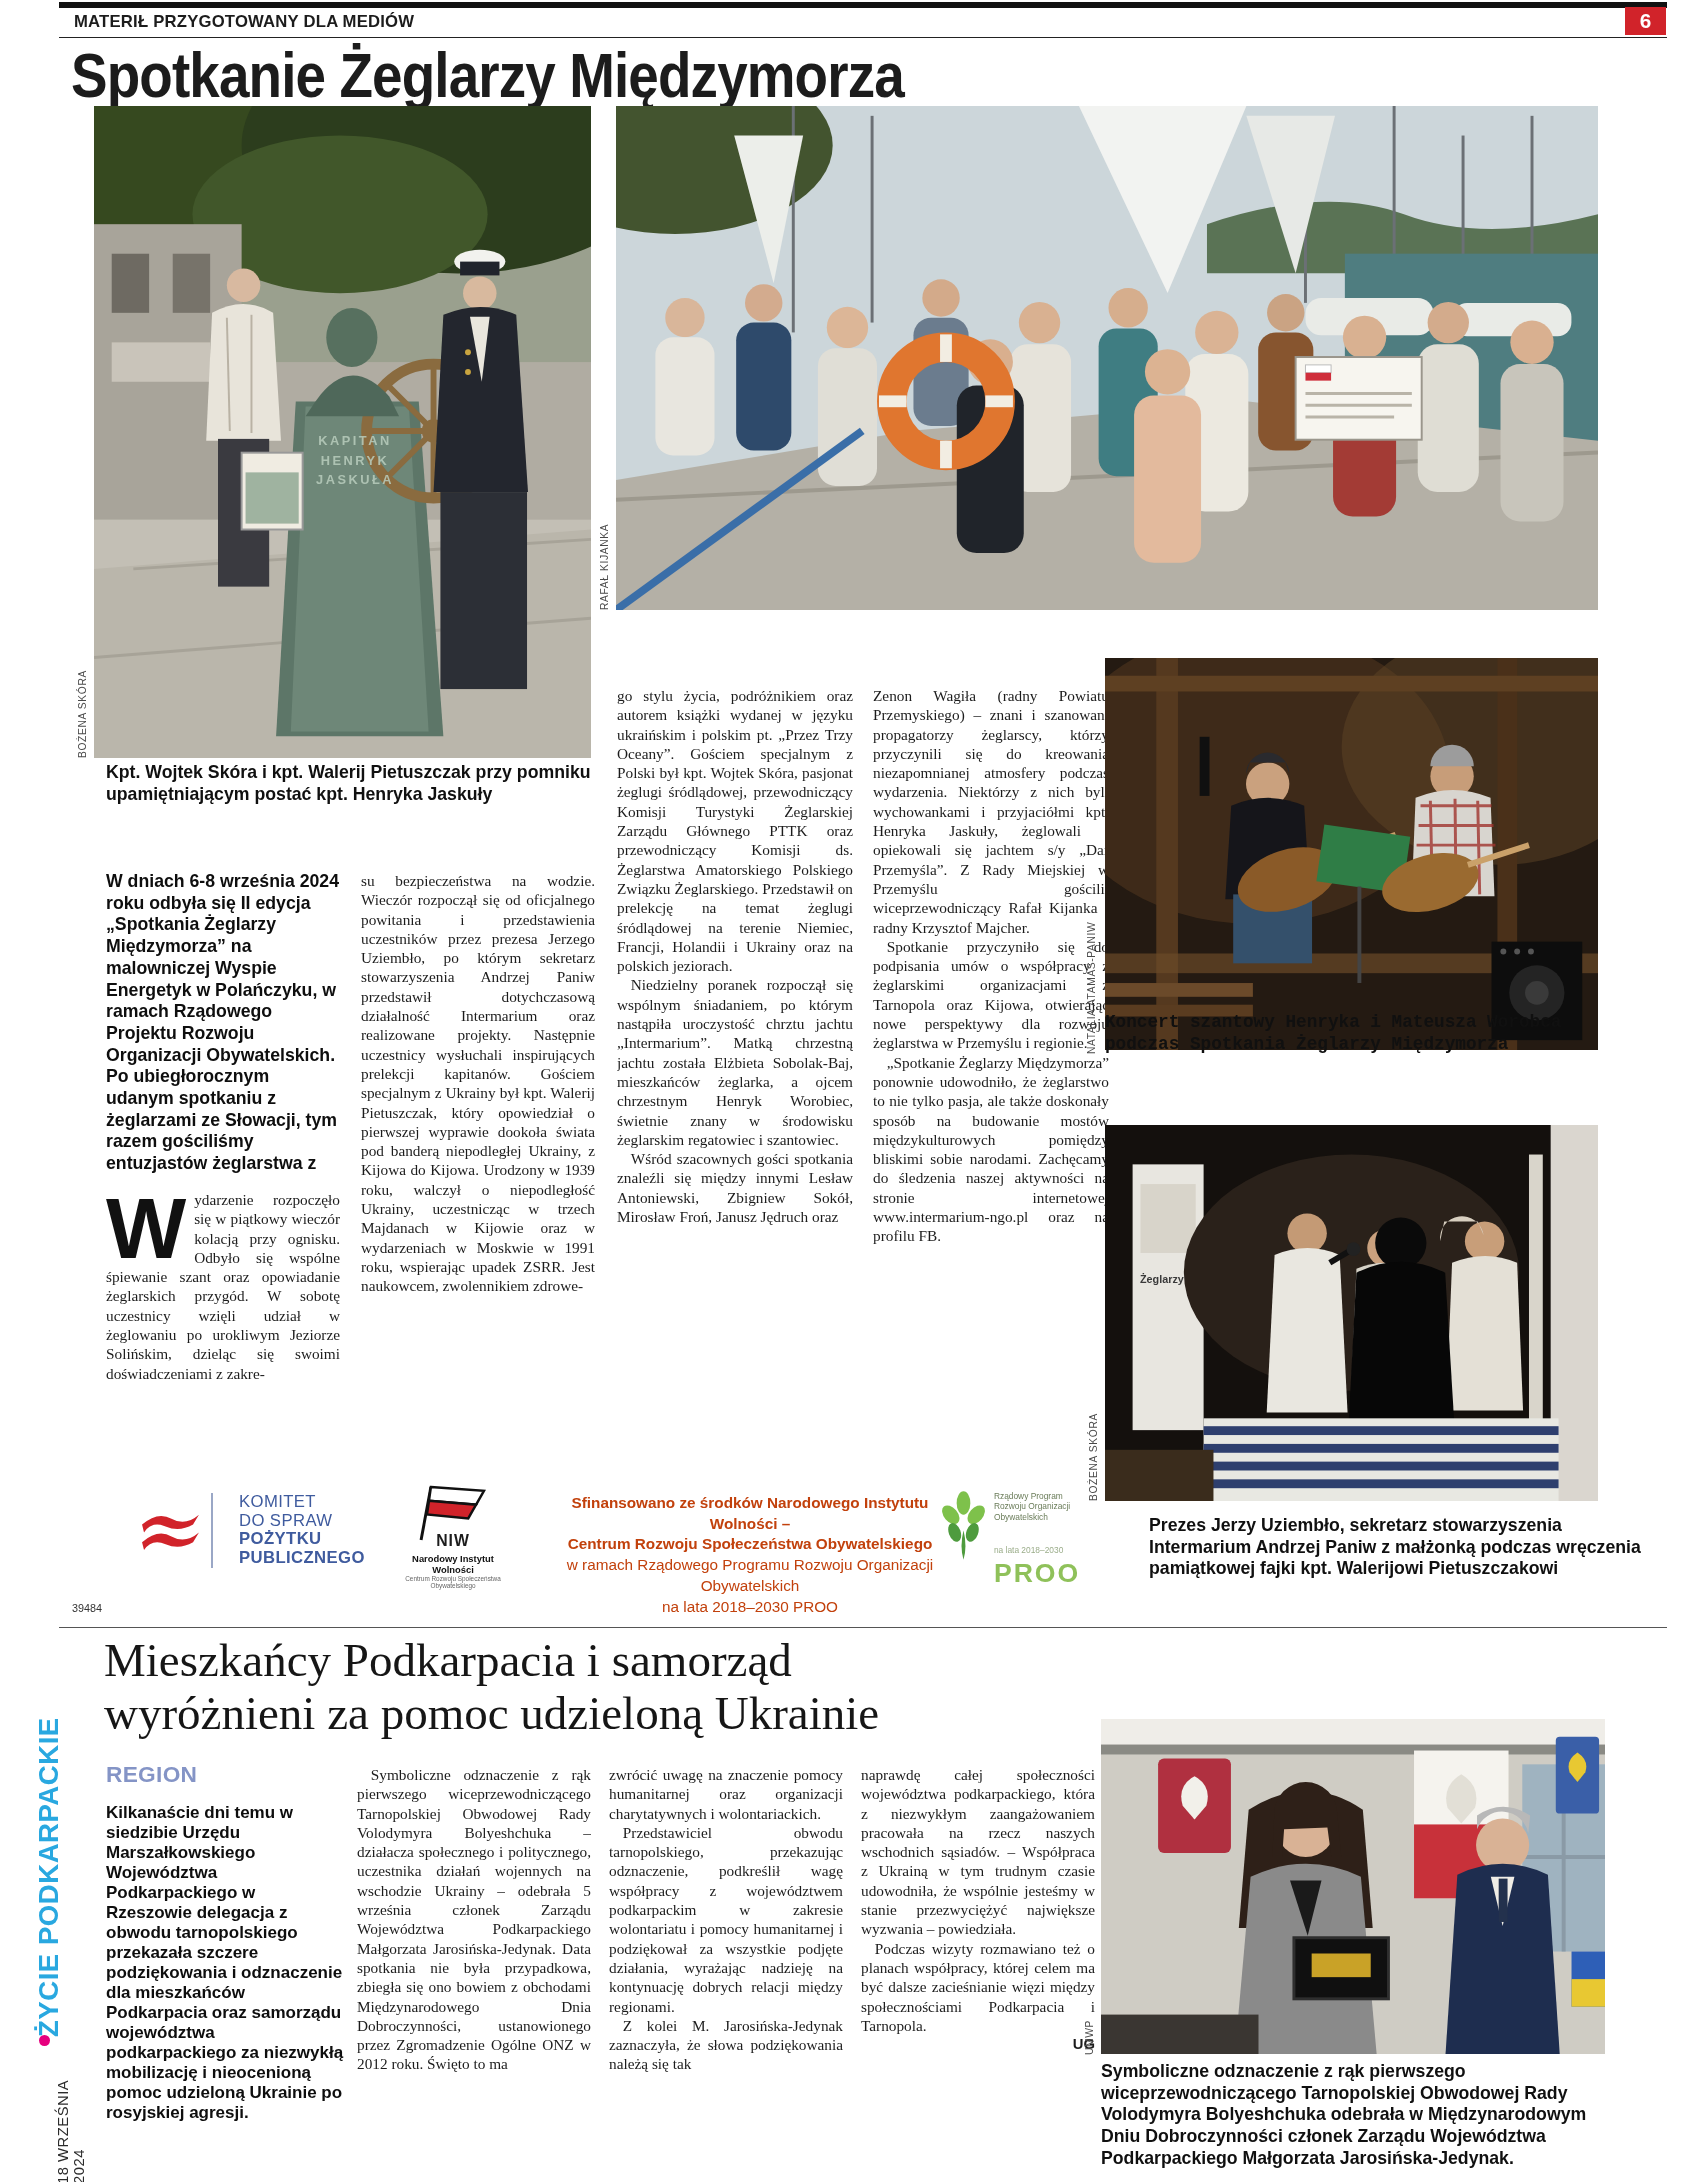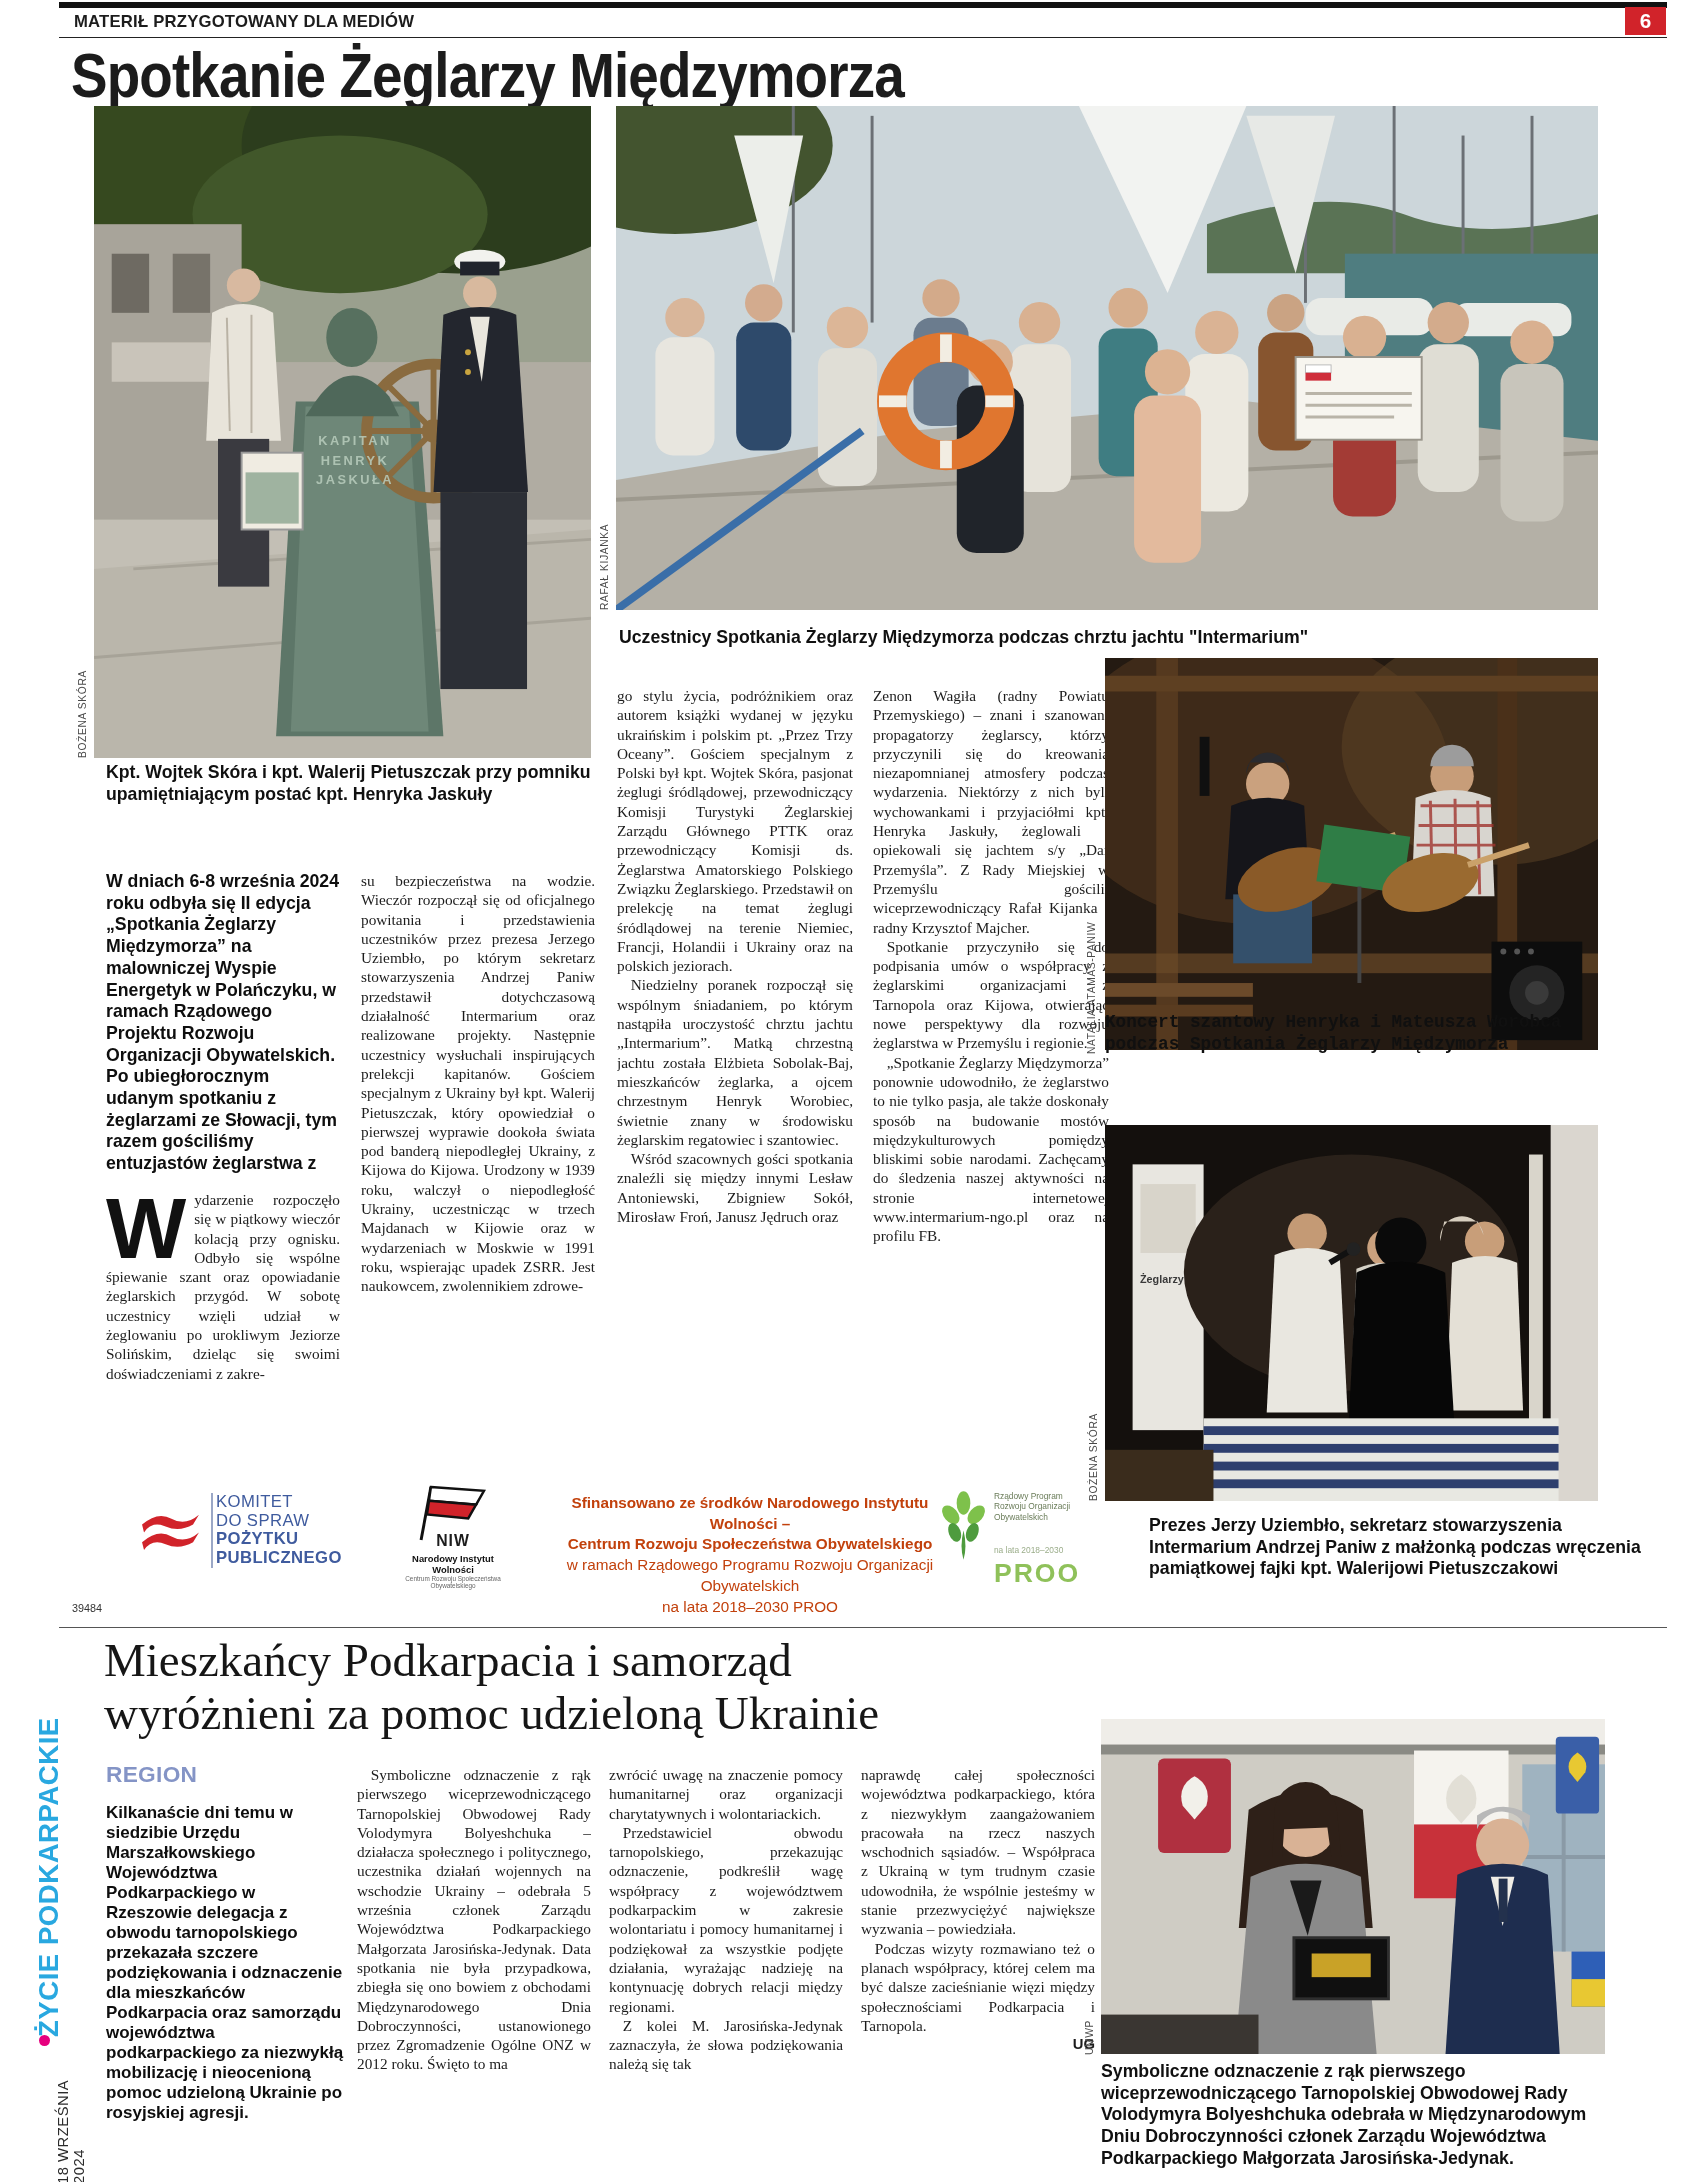--- a/index.html
+++ b/index.html
@@ -24,21 +24,21 @@
   
   .serif{font-family:"Liberation Serif","DejaVu Serif",serif;font-size:15.3px;line-height:19.3px;
          text-align:justify;overflow:hidden;}
   .serif p{margin:0;}
   .serif p + p{text-indent:13.8px;}
   .lede{font-weight:bold;font-size:17.7px;line-height:21.7px;color:#0e0e0e;overflow:hidden;}
   .dropcap{float:left;font-family:"Liberation Sans",sans-serif;font-weight:bold;
            font-size:85px;line-height:69px;padding:3.9px 7.9px 0 0;color:#111;}
   
   .fund-komitet{font-weight:bold;line-height:18.7px;font-size:16.7px;color:#3f5b9e;letter-spacing:0.4px;
-                border-left:2px solid #9aa7c6;padding-left:3px;}
+                border-left:2px solid #9aa7c6;padding-left:26px;}
   .fund-komitet .r1{font-weight:normal;}
   .niw-name{font-weight:bold;font-size:9.4px;color:#111;margin-top:3px;}
   .niw-sub{font-size:6.4px;color:#666;}
   .fund-center{text-align:center;font-size:15.3px;line-height:20.7px;color:#c2410c;width:424px;}
   .fund-center .b{font-weight:bold;}
   .proo-lines{font-size:8.4px;line-height:10.3px;color:#6b7d5a;}
   .proo-big{font-size:26.6px;font-weight:bold;color:#8fc15a;letter-spacing:2px;margin-top:3px;}
   .footnum{left:72px;top:1602px;font-size:10.8px;color:#333;}
   
   .mast-title{font-weight:bold;font-size:27.6px;color:#29a8e0;letter-spacing:0.5px;}
@@ -216,21 +216,20 @@
       <g stroke="#b9b4a8" stroke-width="3">
           <line x1="700" y1="292" x2="808" y2="292"></line>
           <line x1="700" y1="304" x2="808" y2="304"></line>
           <line x1="700" y1="316" x2="790" y2="316"></line>
         </g>
       <line x1="0" y1="512" x2="250" y2="330" stroke="#3a6ea8" stroke-width="8"></line>
     </svg>
   </div>
   <div class="abs vtext credit" style="left:599px;top:374px;height:236px;">RAFAŁ KIJANKA</div>
 
-  <div class="abs cap" style="left:619px;top:627px;width:808px;">Uczestnicy Spotkania Żeglarzy Międzymorza podczas chrztu jachtu "Intermarium"</div>
   <div class="abs cap" style="left:106px;top:762px;width:491px;">Kpt. Wojtek Skóra i kpt. Walerij Pietuszczak przy  pomniku upamiętniającym postać kpt. Henryka Jaskuły</div>
 
   <div class="abs lede" style="left:106px;top:871px;width:234px;height:307px;">W dniach 6-8 września 2024 roku odbyła się II edycja „Spotkania Żeglarzy Międzymorza” na malowniczej Wyspie Energetyk w Polańczyku, w ramach Rządowego Projektu Rozwoju Organizacji Obywatelskich. Po ubiegłorocznym udanym spotkaniu z żeglarzami ze Słowacji, tym razem gościliśmy entuzjastów żeglarstwa z Polski i Ukrainy.</div>
   <div class="abs serif" style="left:106px;top:1190px;width:234px;height:296px;">
     <span class="dropcap">W</span><span>ydarzenie rozpoczęło się w piątkowy wieczór kolacją przy ognisku. Odbyło się wspólne śpiewanie szant oraz opowiadanie żeglarskich przygód. W sobotę uczestnicy wzięli udział w żeglowaniu po urokliwym Jeziorze Solińskim, dzieląc się swoimi doświadczeniami z zakre-</span>
   </div>
   <div class="abs serif" style="left:361px;top:871px;width:234px;height:615px;">su bezpieczeństwa na wodzie. Wieczór rozpoczął się od oficjalnego powitania i przedstawienia uczestników przez prezesa Jerzego Uziembło, po którym sekretarz stowarzyszenia Andrzej Paniw przedstawił dotychczasową działalność Intermarium oraz realizowane projekty. Następnie uczestnicy wysłuchali inspirujących prelekcji kapitanów. Gościem specjalnym z Ukrainy był kpt. Walerij Pietuszczak, który opowiedział o pierwszej wyprawie dookoła świata pod banderą niepodległej Ukrainy, z Kijowa do Kijowa. Urodzony w 1939 roku, walczył o niepodległość Ukrainy, uczestnicząc w trzech Majdanach w Kijowie oraz w wydarzeniach w Moskwie w 1991 roku, wspierając upadek ZSRR. Jest naukowcem, zwolennikiem zdrowe-</div>
   <div class="abs serif" style="left:617px;top:686px;width:236px;height:788px;">
     <p>go stylu życia, podróżnikiem oraz autorem książki wydanej w języku ukraińskim i polskim pt. „Przez Trzy Oceany”. Gościem specjalnym z Polski był kpt. Wojtek Skóra, pasjonat żeglugi śródlądowej, przewodniczący Komisji Turystyki Żeglarskiej Zarządu Głównego PTTK oraz przewodniczący Komisji ds. Żeglarstwa Amatorskiego Polskiego Związku Żeglarskiego. Przedstawił on prelekcję na temat żeglugi śródlądowej na terenie Niemiec, Francji, Holandii i Ukrainy oraz na polskich jeziorach.</p>
     <p>Niedzielny poranek rozpoczął się wspólnym śniadaniem, po którym nastąpiła uroczystość chrztu jachtu „Intermarium”. Matką chrzestną jachtu została Elżbieta Sobolak-Baj, mieszkańców żeglarka, a ojcem chrzestnym Henryk Worobiec, świetnie znany w środowisku żeglarskim regatowiec i szantowiec.</p>

